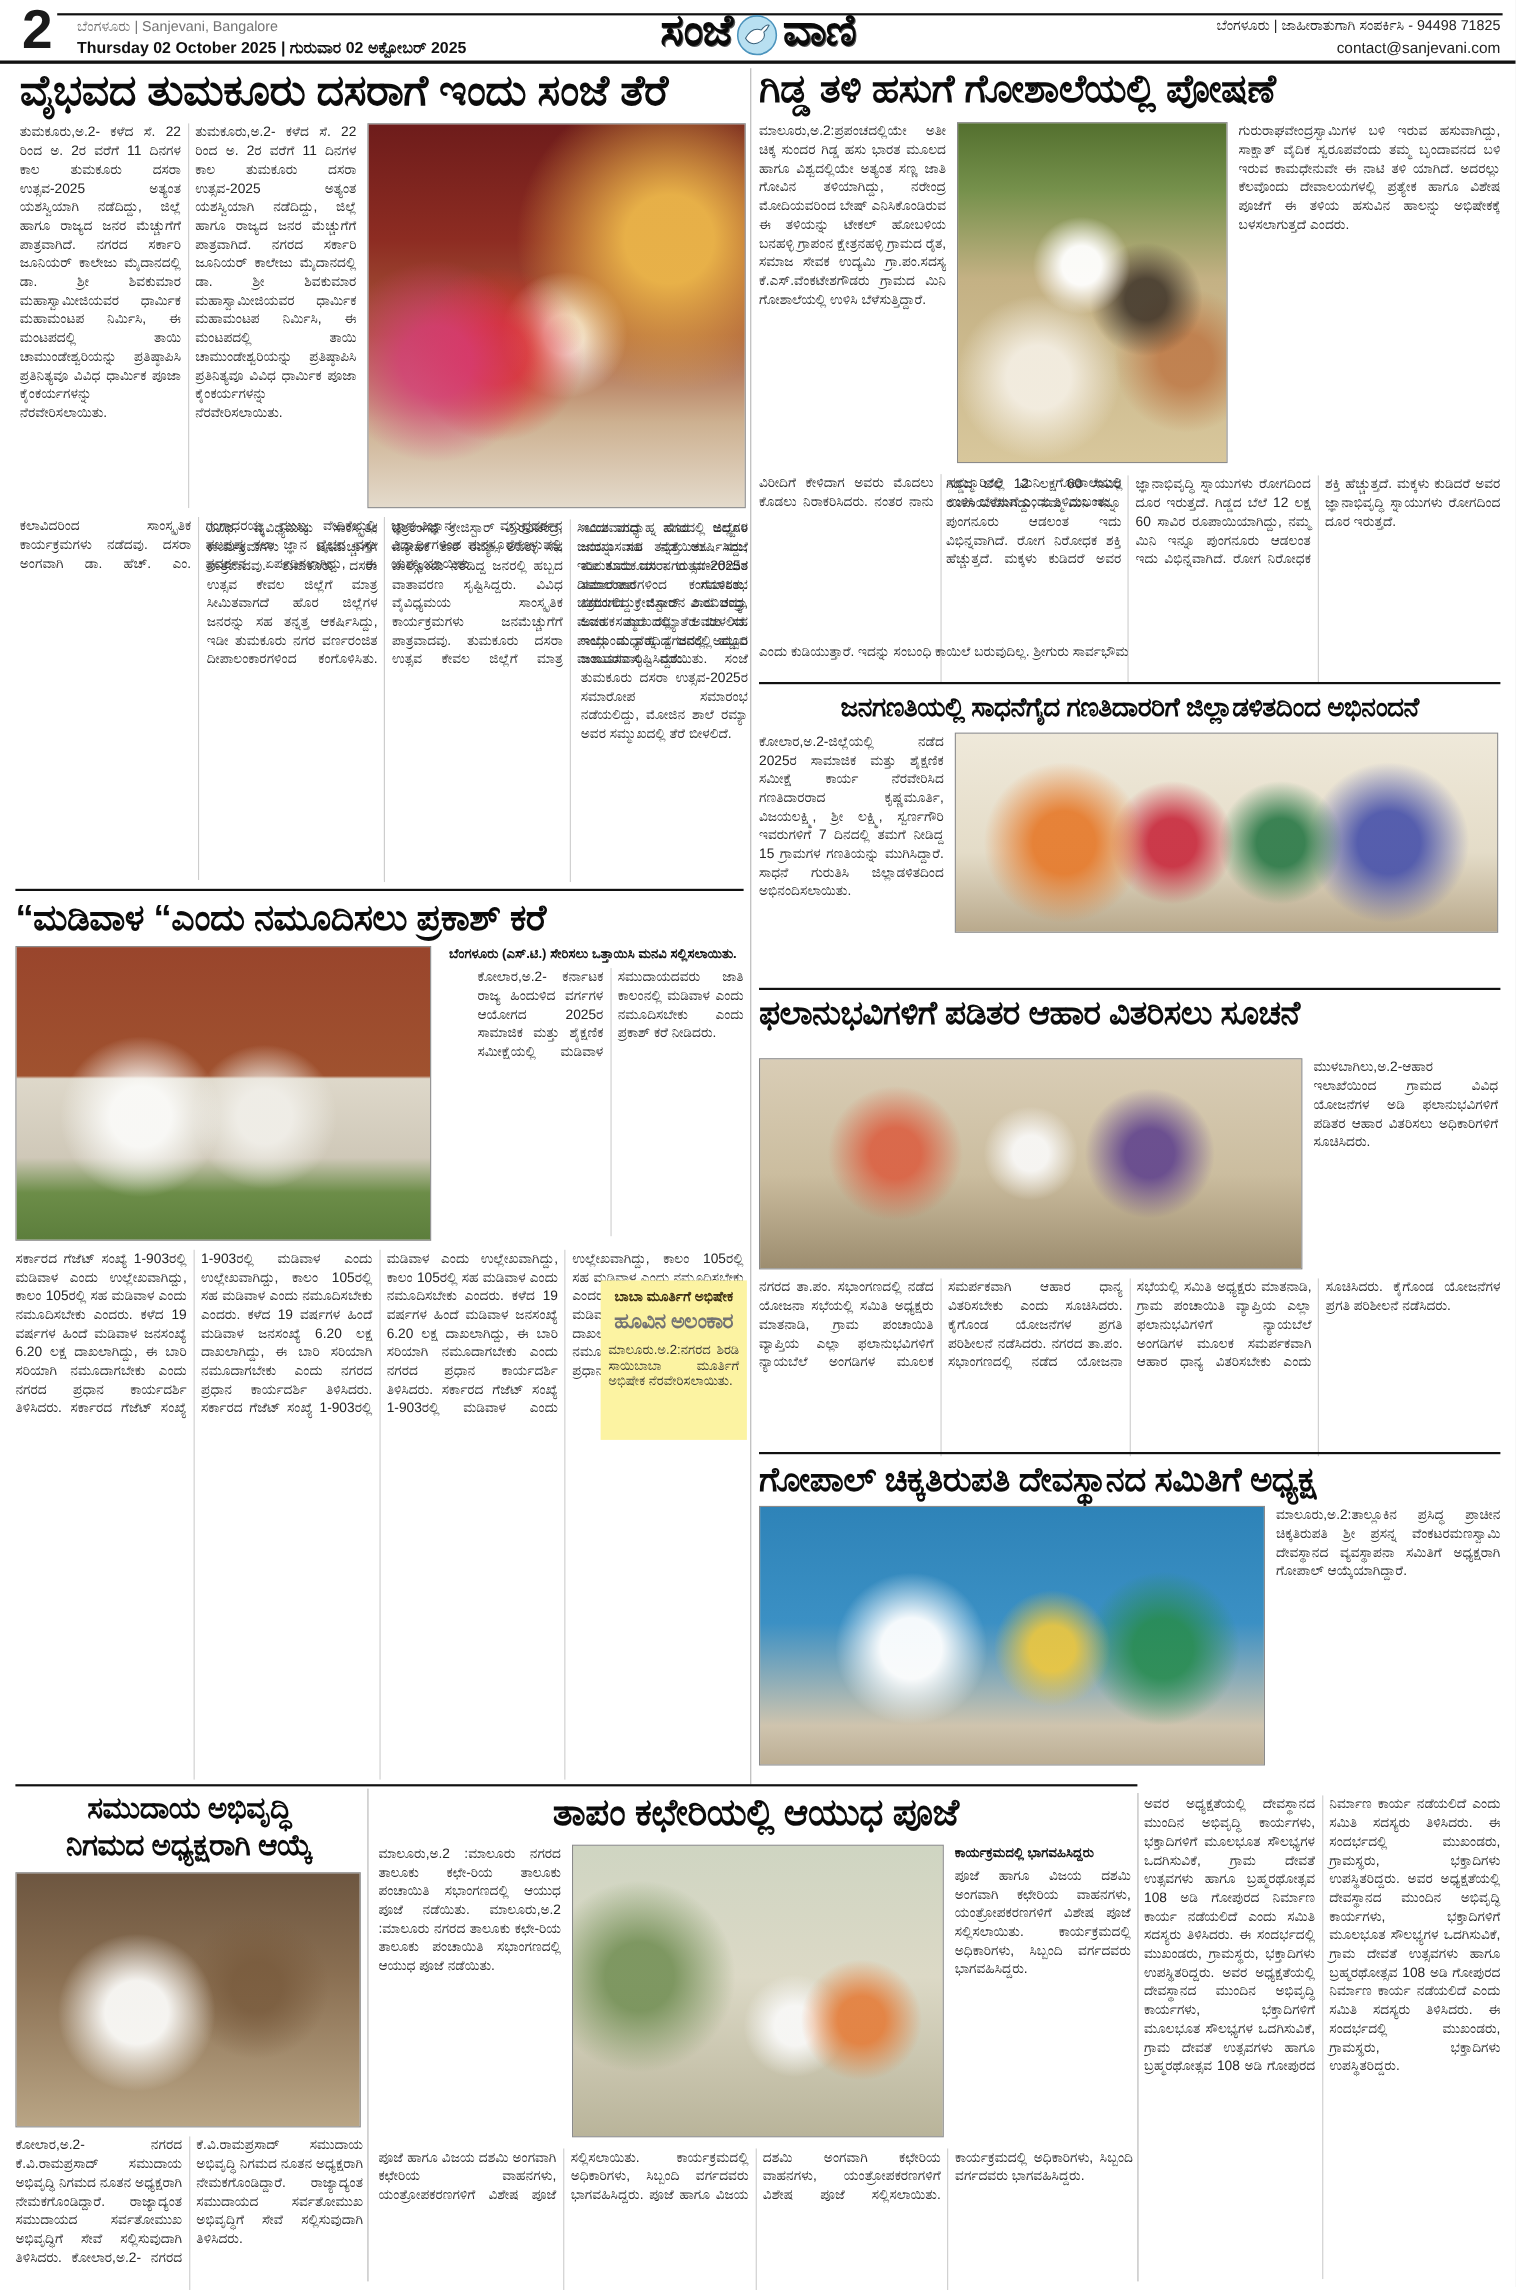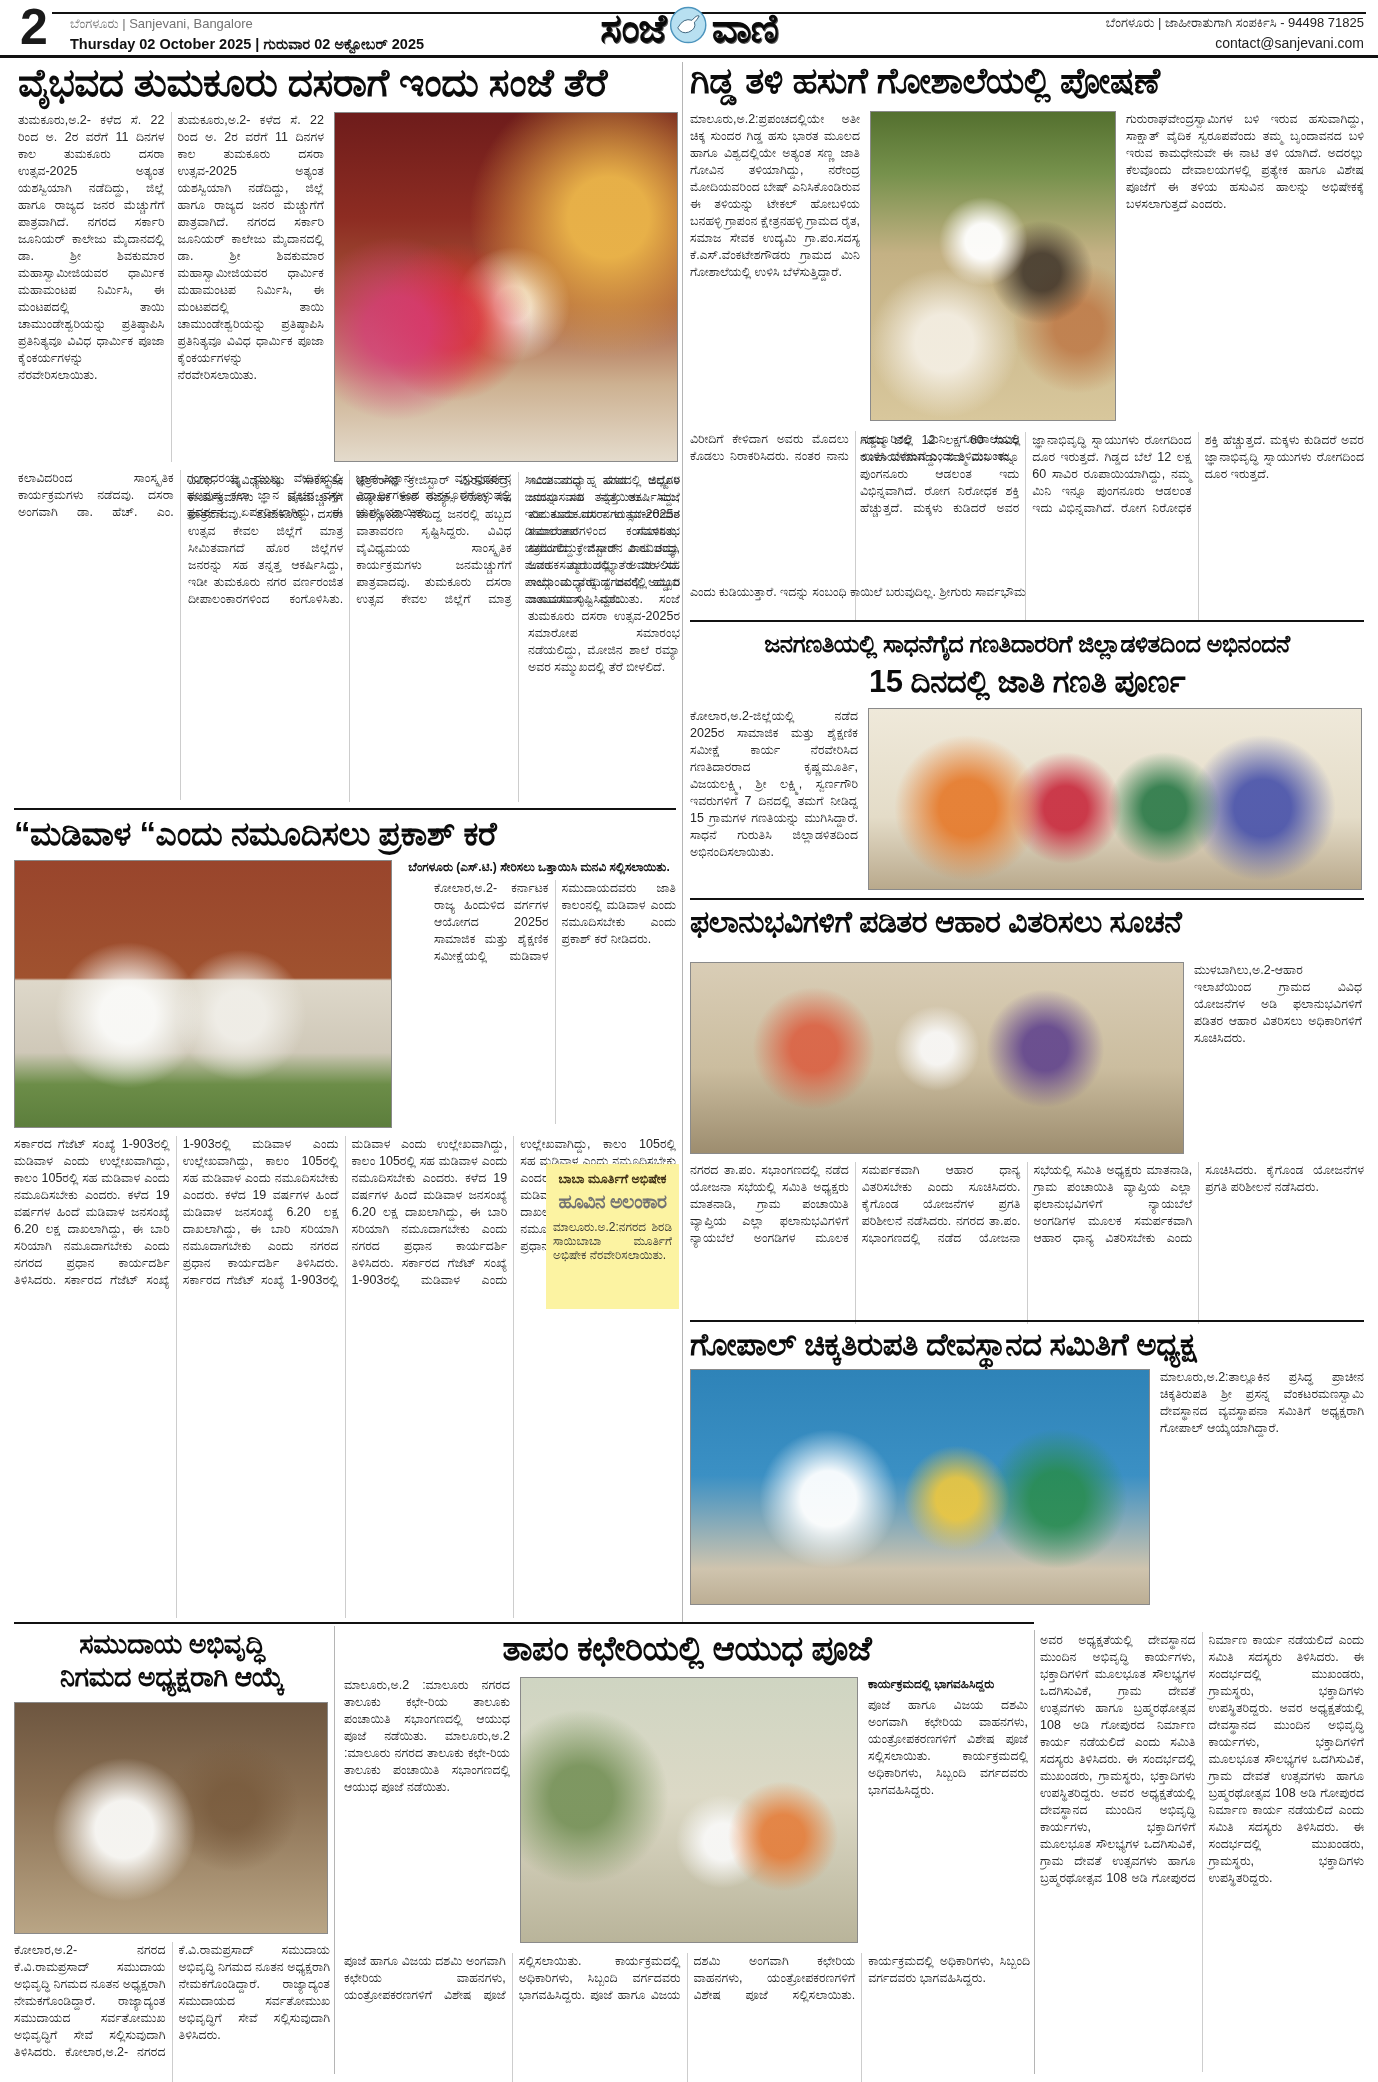--- a/index.html
+++ b/index.html
@@ -6,21 +6,21 @@
   .page{position:relative;width:1378px;height:2082px;background:#ffffff;
         font-family:"Liberation Sans",sans-serif;color:#1a1a1a;overflow:hidden;margin:0 auto;}
   
   .top-rule{position:absolute;left:26px;top:12px;width:1340px;height:2px;background:#111;}
   .header-bottom{position:absolute;left:0;top:55px;width:1378px;height:3px;background:#111;}
   .pagenum{position:absolute;left:16px;top:2px;font-size:50px;font-weight:bold;z-index:3;background:#fff;padding:0 4px;line-height:1;}
   .hd-left{position:absolute;left:70px;top:15px;line-height:1.45;}
   .hd-left .l1{font-size:13px;color:#737373;}
   .hd-left .l2{font-size:14.5px;font-weight:bold;color:#111;}
   .masthead{position:absolute;left:50%;top:6px;transform:translateX(-50%);
-            display:flex;align-items:flex-start;gap:4px;}
+            display:flex;align-items:flex-end;gap:4px;}
   .masthead .mh-txt{font-size:40px;font-weight:900;letter-spacing:-1px;color:#0a0a0a;
                     text-shadow:1px 1px 0 #555;}
   .hd-right{position:absolute;right:14px;top:13px;text-align:right;line-height:1.5;}
   .hd-right .l1{font-size:13px;color:#222;}
   .hd-right .l2{font-size:14px;color:#222;}
   
   .art{position:absolute;}
   .headline{font-weight:bold;color:#0c0c0c;letter-spacing:-0.5px;line-height:1.08;}
   .bodytext{font-size:12.5px;line-height:1.36;text-align:justify;color:#242424;overflow:hidden;}
   .cols2{column-count:2;column-gap:13px;column-rule:1px solid #cdcdcd;}
@@ -130,21 +130,20 @@
       <div class="bodytext" style="width:238px;height:312px;">ಗುರುರಾಘವೇಂದ್ರಸ್ವಾಮಿಗಳ ಬಳಿ ಇರುವ ಹಸುವಾಗಿದ್ದು, ಸಾಕ್ಷಾತ್ ವೈದಿಕ ಸ್ವರೂಪವೆಂದು ತಮ್ಮ ಬೃಂದಾವನದ ಬಳಿ ಇರುವ ಕಾಮಧೇನುವೇ ಈ ನಾಟಿ ತಳಿ ಯಾಗಿದೆ. ಅದರಲ್ಲು ಕೆಲವೊಂದು ದೇವಾಲಯಗಳಲ್ಲಿ ಪ್ರತ್ಯೇಕ ಹಾಗೂ ವಿಶೇಷ ಪೂಜೆಗೆ ಈ ತಳಿಯ ಹಸುವಿನ ಹಾಲನ್ನು ಅಭಿಷೇಕಕ್ಕೆ ಬಳಸಲಾಗುತ್ತದೆ ಎಂದರು.</div>
     </div>
     <div class="bodytext cols4" style="margin-top:8px;height:190px;">ವಿರೀದಿಗೆ ಕೇಳಿದಾಗ ಅವರು ಮೊದಲು ಕೊಡಲು ನಿರಾಕರಿಸಿದರು. ನಂತರ ನಾನು ನಮ್ಮೂರಿನಲ್ಲಿ ಮಿನಿ ಗೋಶಾಲೆಯಲ್ಲಿ ಉಳಿಸಿ ಬೆಳೆಸುವೆ ಎಂದು ತಿಳಿದುಬಂತು.</div>
     <div class="bodytext" style="position:absolute;left:170px;top:370px;width:504px;height:190px;column-count:3;column-gap:13px;column-rule:1px solid #cdcdcd;">ಗಿಡ್ಡದ ಬೆಲೆ 12 ಲಕ್ಷ 60 ಸಾವಿರ ರೂಪಾಯಿಯಾಗಿದ್ದು, ನಮ್ಮ ಮಿನಿ ಇನ್ನೂ ಪುಂಗನೂರು ಆಡಲಂತ ಇದು ವಿಭಿನ್ನವಾಗಿದೆ. ರೋಗ ನಿರೋಧಕ ಶಕ್ತಿ ಹೆಚ್ಚುತ್ತದೆ. ಮಕ್ಕಳು ಕುಡಿದರೆ ಅವರ ಜ್ಞಾನಾಭಿವೃದ್ಧಿ ಸ್ನಾಯುಗಳು ರೋಗದಿಂದ ದೂರ ಇರುತ್ತದೆ. ಗಿಡ್ಡದ ಬೆಲೆ 12 ಲಕ್ಷ 60 ಸಾವಿರ ರೂಪಾಯಿಯಾಗಿದ್ದು, ನಮ್ಮ ಮಿನಿ ಇನ್ನೂ ಪುಂಗನೂರು ಆಡಲಂತ ಇದು ವಿಭಿನ್ನವಾಗಿದೆ. ರೋಗ ನಿರೋಧಕ ಶಕ್ತಿ ಹೆಚ್ಚುತ್ತದೆ. ಮಕ್ಕಳು ಕುಡಿದರೆ ಅವರ ಜ್ಞಾನಾಭಿವೃದ್ಧಿ ಸ್ನಾಯುಗಳು ರೋಗದಿಂದ ದೂರ ಇರುತ್ತದೆ.</div>
     <div class="bodytext" style="position:absolute;left:0px;top:522px;width:674px;height:36px;">ಎಂದು ಕುಡಿಯುತ್ತಾರೆ. ಇದನ್ನು ಸಂಬಂಧಿ ಕಾಯಿಲೆ ಬರುವುದಿಲ್ಲ. ಶ್ರೀಗುರು ಸಾರ್ವಭೌಮ</div>
   </div>
 
   <div class="hrule" style="left:690px;top:620px;width:674px;height:1.5px;"></div>
   <div class="art" style="left:690px;top:630px;width:674px;">
     <div class="kicker" style="font-size:24px;">ಜನಗಣತಿಯಲ್ಲಿ ಸಾಧನೆಗೈದ ಗಣತಿದಾರರಿಗೆ ಜಿಲ್ಲಾಡಳಿತದಿಂದ ಅಭಿನಂದನೆ</div>
-    <div class="kicker" style="font-size:31px;margin-top:6px;">15 ದಿನದಲ್ಲಿ ಜಾತಿ ಗಣತಿ ಪೂರ್ಣ</div>
     <div class="row" style="margin-top:8px;">
       <div class="bodytext" style="width:168px;height:182px;">ಕೋಲಾರ,ಅ.2-ಜಿಲ್ಲೆಯಲ್ಲಿ ನಡೆದ 2025ರ ಸಾಮಾಜಿಕ ಮತ್ತು ಶೈಕ್ಷಣಿಕ ಸಮೀಕ್ಷೆ ಕಾರ್ಯ ನೆರವೇರಿಸಿದ ಗಣತಿದಾರರಾದ ಕೃಷ್ಣಮೂರ್ತಿ, ವಿಜಯಲಕ್ಷ್ಮಿ, ಶ್ರೀ ಲಕ್ಷ್ಮಿ, ಸ್ವರ್ಣಗೌರಿ ಇವರುಗಳಿಗೆ 7 ದಿನದಲ್ಲಿ ತಮಗೆ ನೀಡಿದ್ದ 15 ಗ್ರಾಮಗಳ ಗಣತಿಯನ್ನು ಮುಗಿಸಿದ್ದಾರೆ. ಸಾಧನೆ ಗುರುತಿಸಿ ಜಿಲ್ಲಾಡಳಿತದಿಂದ ಅಭಿನಂದಿಸಲಾಯಿತು.</div>
       <div class="photo ph-group1" style="width:494px;height:182px;"></div>
     </div>
   </div>
 
   <div class="hrule" style="left:690px;top:898px;width:674px;height:1.5px;"></div>
   <div class="art" style="left:690px;top:906px;width:674px;">
     <div class="headline" style="font-size:30px;">ಫಲಾನುಭವಿಗಳಿಗೆ ಪಡಿತರ ಆಹಾರ ವಿತರಿಸಲು ಸೂಚನೆ</div>
     <div class="row" style="margin-top:24px;">

